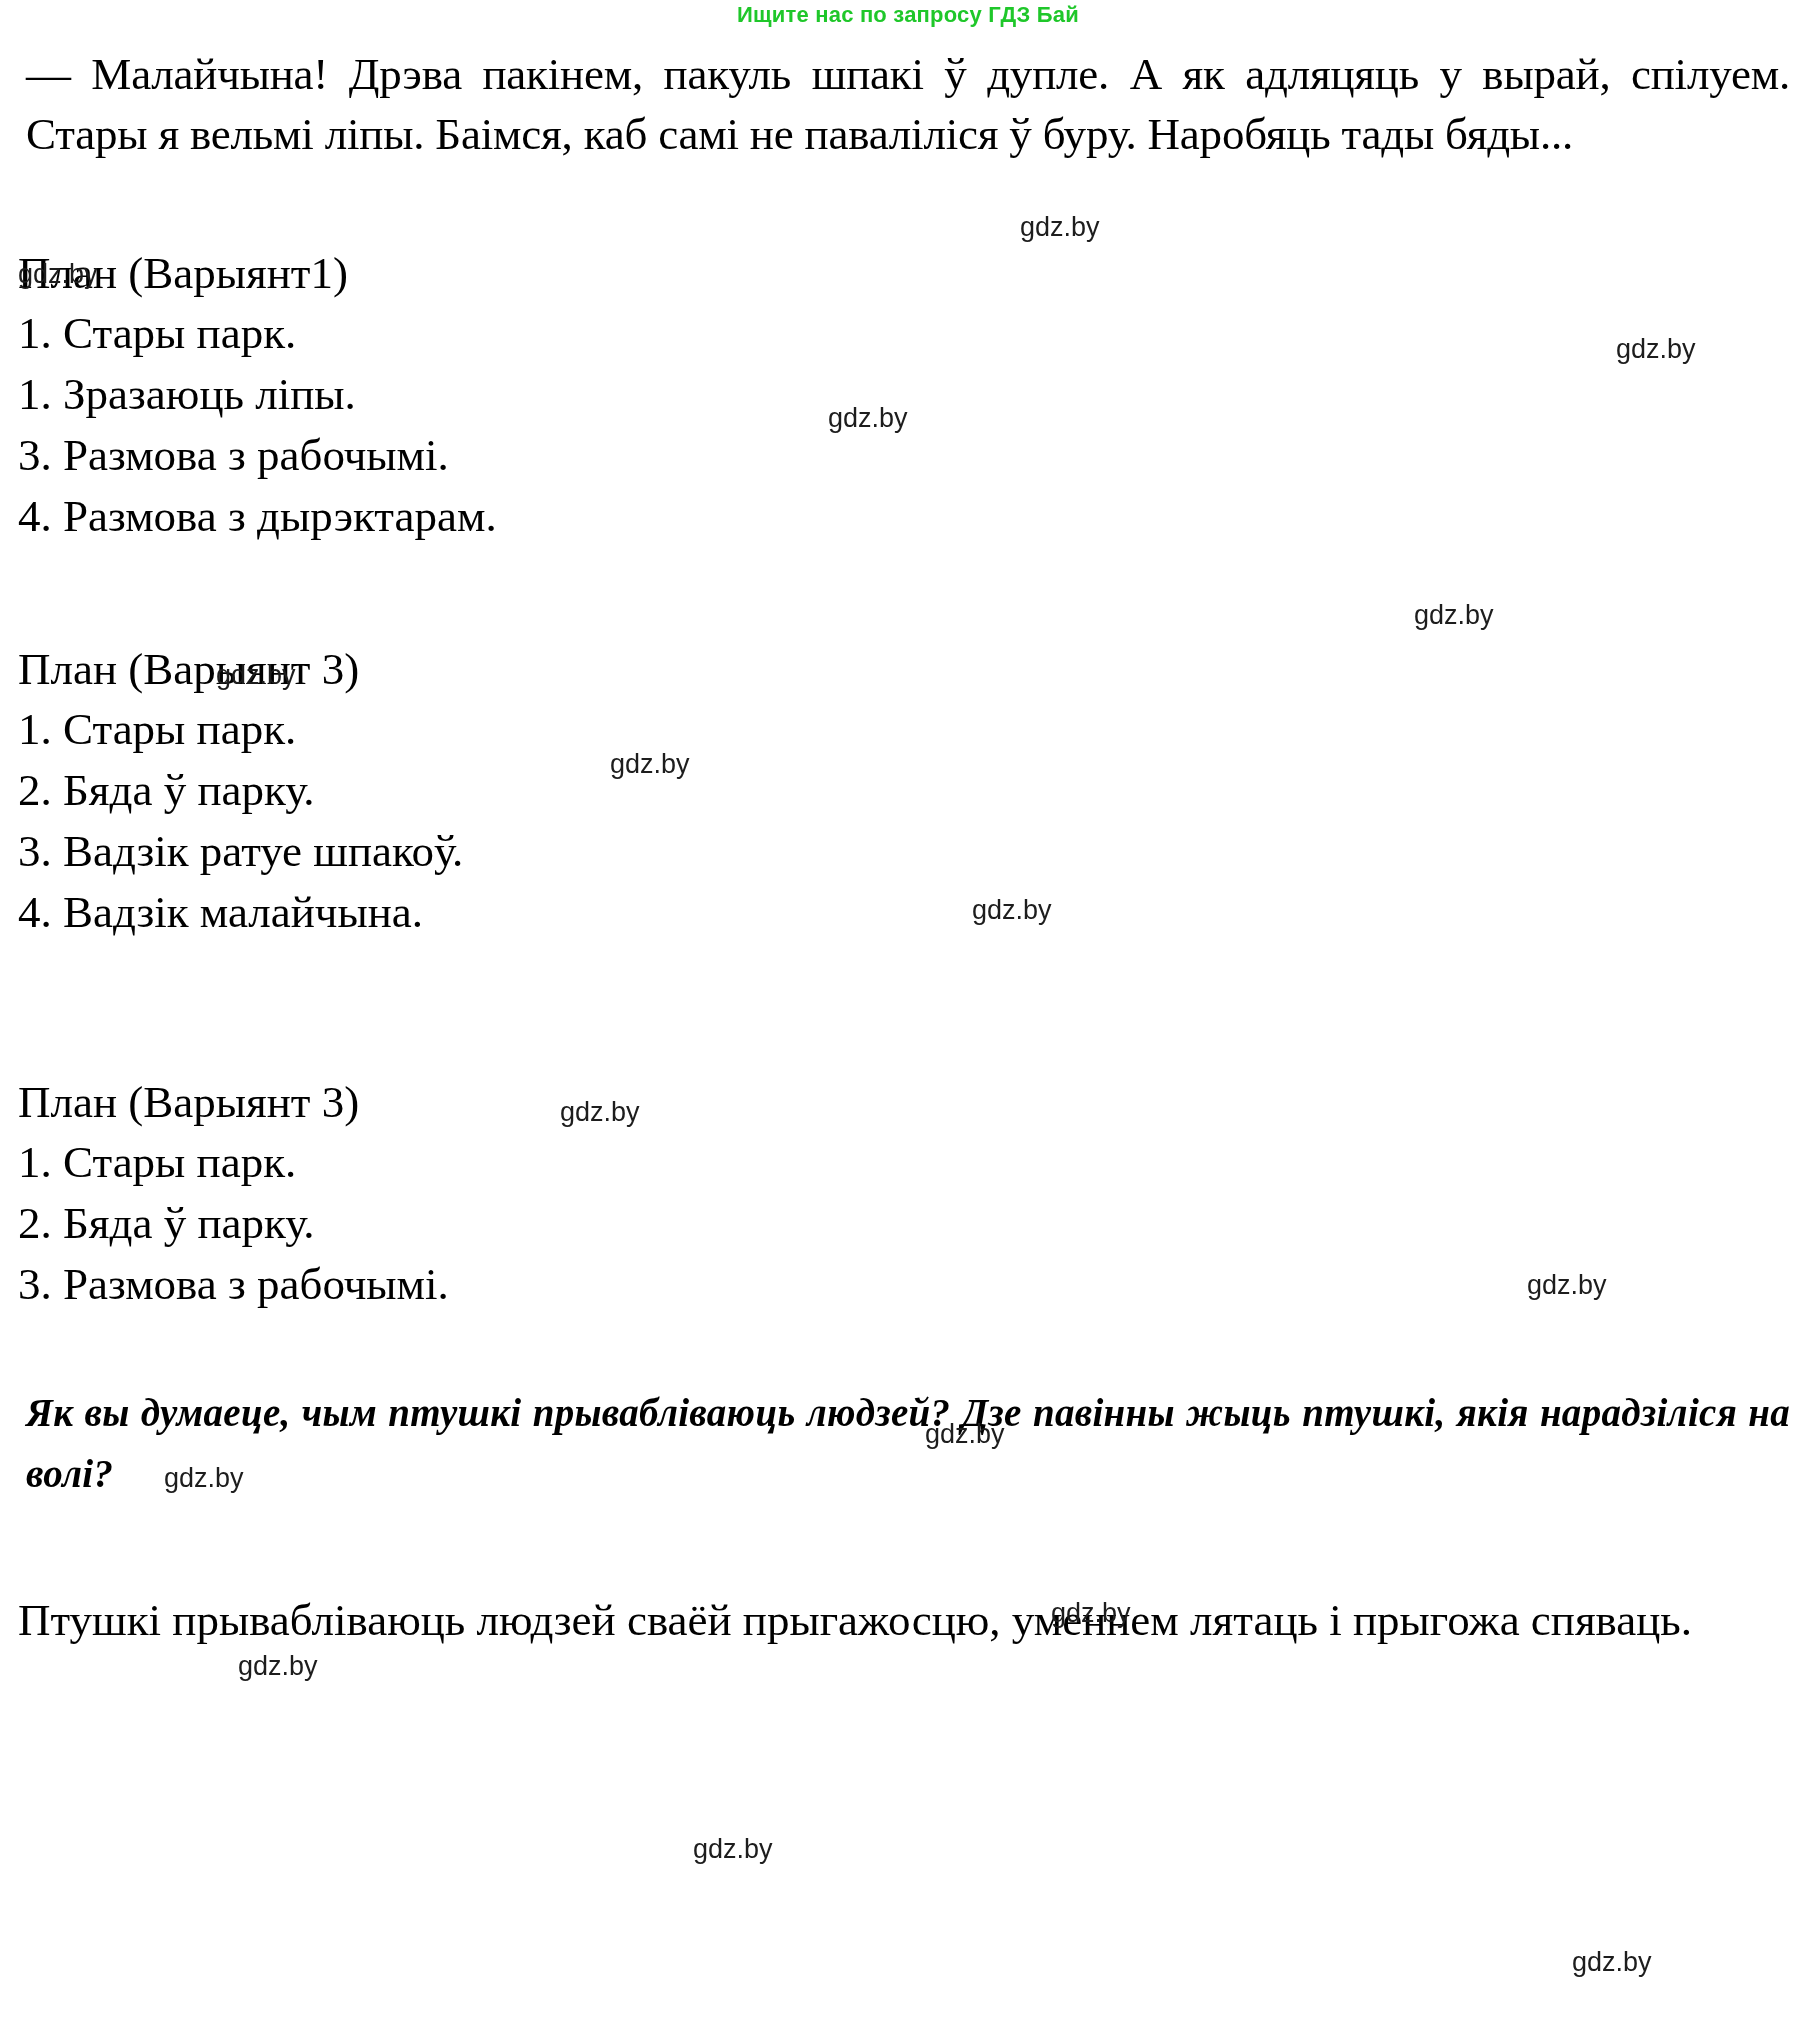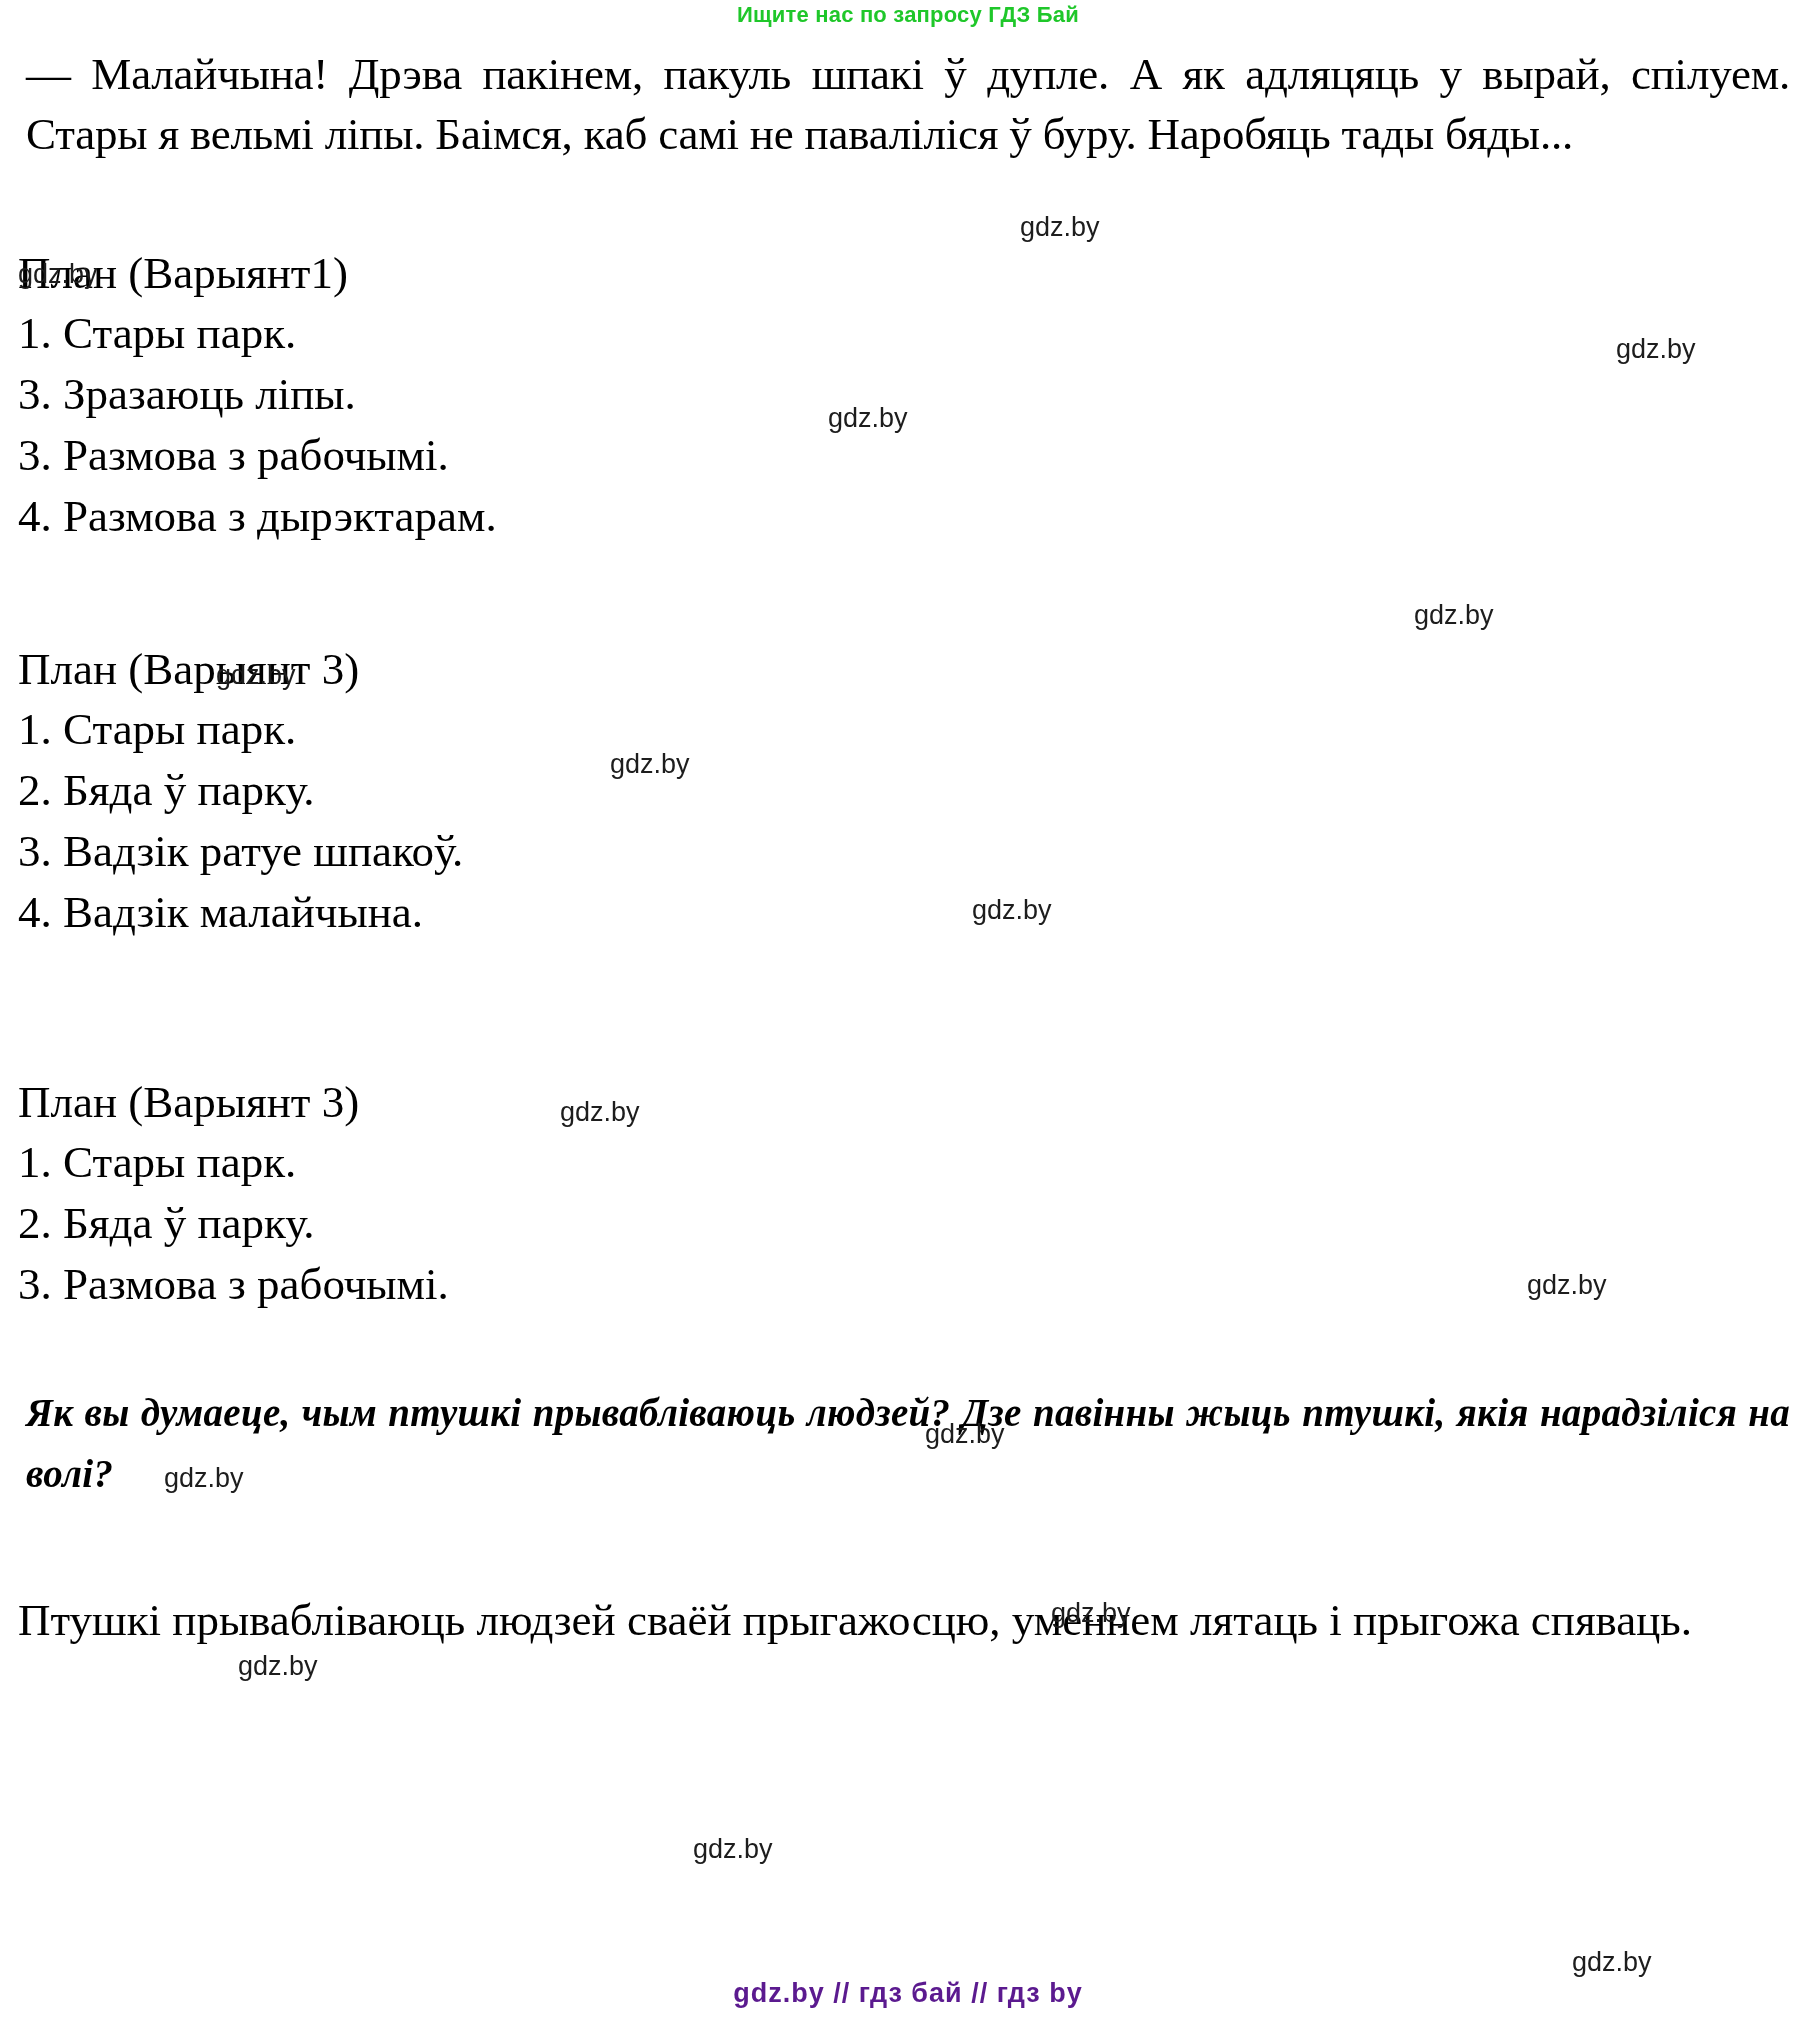--- a/index.html
+++ b/index.html
@@ -106,21 +106,21 @@
   <div class="promo-header">Ищите нас по запросу ГДЗ Бай</div>
 
   <div class="content">
 
     <p class="body-text">— Малайчына! Дрэва пакінем, пакуль шпакі ў дупле. А як адляцяць у вырай, спілуем. Стары я вельмі ліпы. Баімся, каб самі не паваліліся ў буру. Наробяць тады бяды...</p>
 
     <div style="height:71px"></div>
 
     <p class="plan-heading">План (Варыянт1)</p>
     <p class="plan-item">1. Стары парк.</p>
-    <p class="plan-item">3. Зразаюць ліпы.</p>
+    <p class="plan-item">1. Зразаюць ліпы.</p>
     <p class="plan-item">3. Размова з рабочымі.</p>
     <p class="plan-item">4. Размова з дырэктарам.</p>
 
     <div style="height:92px"></div>
 
     <p class="plan-heading">План (Варыянт 3)</p>
     <p class="plan-item">1. Стары парк.</p>
     <p class="plan-item">2. Бяда ў парку.</p>
     <p class="plan-item">3. Вадзік ратуе шпакоў.</p>
     <p class="plan-item">4. Вадзік малайчына.</p>
@@ -157,16 +157,15 @@
       <span class="wm" style="left: 560px; top: 1097px; color: rgb(29, 29, 29);">gdz.by</span>
       <span class="wm" style="left: 1527px; top: 1270px; color: rgb(29, 29, 29);">gdz.by</span>
       <span class="wm" style="left: 925px; top: 1419px; color: rgb(29, 29, 29);">gdz.by</span>
       <span class="wm" style="left: 164px; top: 1463px; color: rgb(29, 29, 29);">gdz.by</span>
       <span class="wm" style="left: 1051px; top: 1598px; color: rgb(29, 29, 29);">gdz.by</span>
       <span class="wm" style="left: 238px; top: 1651px; color: rgb(29, 29, 29);">gdz.by</span>
       <span class="wm" style="left: 693px; top: 1834px; color: rgb(29, 29, 29);">gdz.by</span>
       <span class="wm" style="left: 1572px; top: 1947px; color: rgb(29, 29, 29);">gdz.by</span>
     </div>
 
-  <div class="footer">gdz.by  //  гдз бай  //  гдз by</div>
 
 </div>
 
 
 </body></html>

